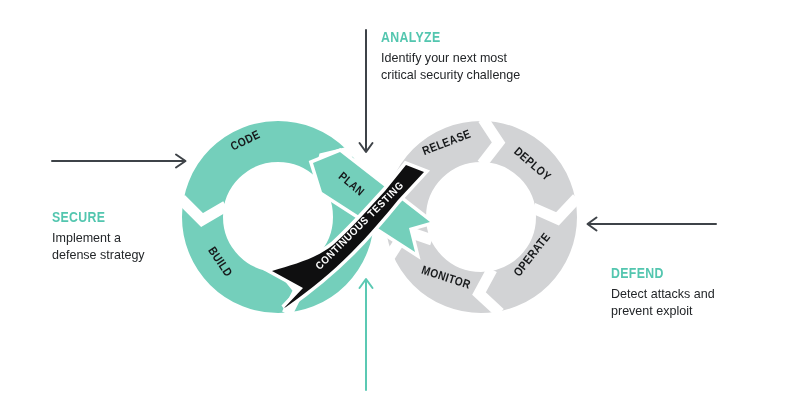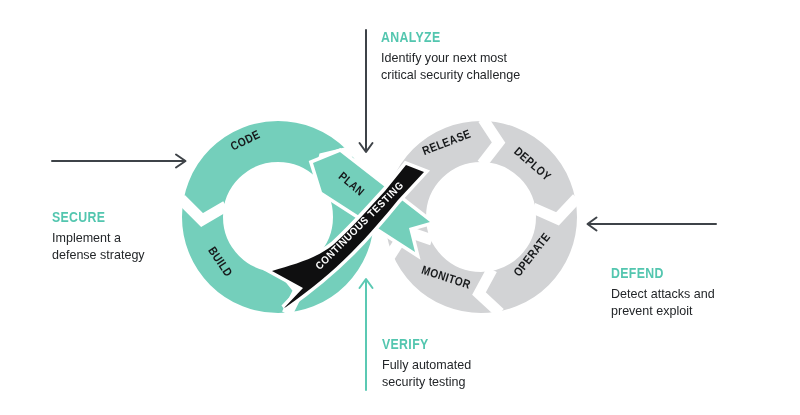--- a/index.html
+++ b/index.html
@@ -116,19 +116,14 @@
     <div class="bd">Identify your next most</div>
     <div class="bd">critical security challenge</div>
   </div>
 
   <div class="note" style="left:611px;top:239px;margin-top:26px;">
     <div class="hd">DEFEND</div>
     <div class="bd">Detect attacks and</div>
     <div class="bd">prevent exploit</div>
   </div>
 
-  <div class="note" style="left:382px;top:336px;">
-    <div class="hd">VERIFY</div>
-    <div class="bd">Fully automated</div>
-    <div class="bd">security testing</div>
-  </div>
 
 </div>
 
 </body></html>

